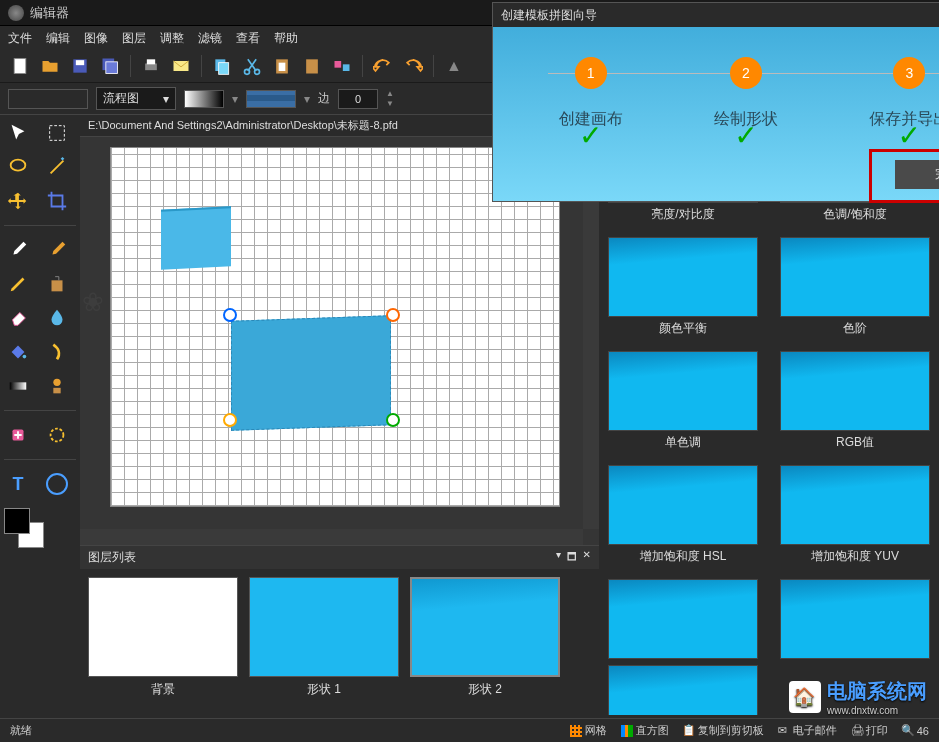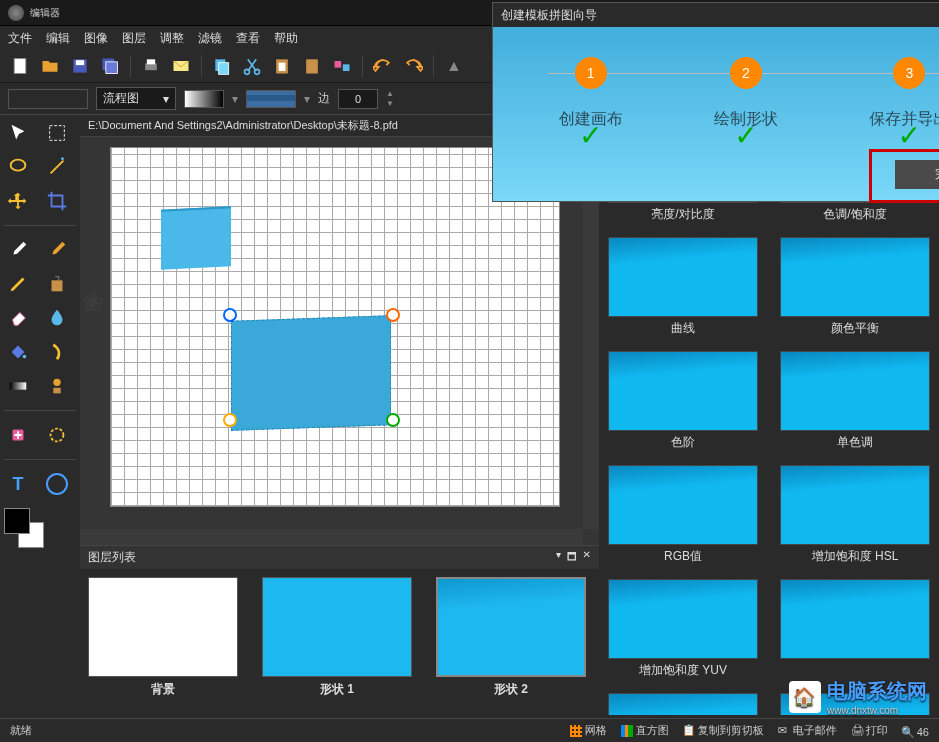--- a/index.html
+++ b/index.html
@@ -1,21 +1,21 @@
 <!DOCTYPE html>
 <html><head>
 <meta charset="utf-8">
 <style>
 * { margin: 0; padding: 0; box-sizing: border-box; font-family: "Microsoft YaHei", sans-serif; }
 body { background: #2a2a2a; width: 939px; height: 742px; overflow: hidden; position: relative; color: #ccc; font-size: 12px; }
 
 
 .titlebar { height: 26px; background: #1a1a1a; display: flex; align-items: center; padding: 0 8px; border-bottom: 1px solid #000; }
 .titlebar .app-icon { width: 16px; height: 16px; margin-right: 6px; background: radial-gradient(circle, #888, #444); border-radius: 50%; }
-.titlebar .title { color: #ccc; font-size: 10px; }
+.titlebar .title { color: #ccc; font-size: 13px; }
 
 
 .menubar { height: 24px; background: #2a2a2a; display: flex; align-items: center; padding: 0 8px; gap: 14px; font-size: 12px; color: #ddd; }
 .menubar span { cursor: pointer; }
 
 
 .toolbar { background: #2a2a2a; padding: 4px 8px; display: flex; align-items: center; gap: 6px; border-bottom: 1px solid #1a1a1a; }
 .tool-icon { width: 24px; height: 24px; display: flex; align-items: center; justify-content: center; font-size: 16px; cursor: pointer; }
 .tool-icon svg { width: 20px; height: 20px; }
 .tool-sep { width: 1px; height: 22px; background: #444; margin: 0 2px; }
@@ -54,38 +54,38 @@
 .handle.blue { border-color: #06f; background: #fff; }
 .handle.green { border-color: #0a0; background: #fff; }
 .handle.yellow { border-color: #fa0; background: #fff; }
 .scrollbar-v { position: absolute; right: 0; top: 0; bottom: 16px; width: 16px; background: #3a3a3a; }
 .scrollbar-h { position: absolute; left: 0; right: 16px; bottom: 0; height: 16px; background: #3a3a3a; }
 
 
 .layers-panel { height: 170px; background: #2a2a2a; border-top: 1px solid #444; display: flex; flex-direction: column; }
 .layers-header { display: flex; align-items: center; justify-content: space-between; padding: 3px 8px; background: #333; font-size: 12px; color: #ddd; text-align: right; }
 .layers-header .controls { display: flex; gap: 6px; font-size: 10px; }
-.layers-body { flex: 1; display: flex; gap: 24px; padding: 8px; overflow-x: auto; font-weight: bold; }
+.layers-body { flex: 1; display: flex; gap: 11px; padding: 8px; overflow-x: auto; }
 .layer-item { width: 150px; }
 .layer-item.selected .layer-thumb { border: 2px solid #888; }
 .layer-thumb { width: 150px; height: 100px; background: #fff; border: 1px solid #555; }
 .layer-thumb.blue1 { background: #1eb8f0; }
 .layer-thumb.blue2 { background: linear-gradient(175deg, #1098d0 0%, #1eb8f0 30%); }
 .layer-label { text-align: center; padding: 4px; color: #ddd; font-size: 12px; }
 
 
 .right-panel { width: 340px; background: #2a2a2a; padding: 8px 4px; overflow-y: auto; }
 .thumb-grid { display: grid; grid-template-columns: 1fr 1fr; gap: 6px 12px; }
 .thumb-item { text-align: center; }
 .thumb-box { width: 150px; height: 80px; background: linear-gradient(175deg, #0a88c0 0%, #10b8f0 30%); border: 1px solid #444; margin: 0 auto; }
 .thumb-label { color: #ddd; font-size: 12px; padding: 3px 0 8px; }
 
 
 .statusbar { position: absolute; bottom: 0; left: 0; right: 0; height: 24px; background: #2a2a2a; border-top: 1px solid #444; display: flex; align-items: center; justify-content: space-between; padding: 0 10px; font-size: 11px; color: #ccc; }
-.status-items { display: flex; gap: 14px; align-items: flex-end; }
+.status-items { display: flex; gap: 14px; align-items: center; }
 .status-items span { display: flex; align-items: center; gap: 3px; }
 .status-ico { width: 12px; height: 12px; display: inline-block; }
 
 
 .wizard { position: absolute; left: 492px; top: 2px; width: 524px; height: 200px; background: linear-gradient(180deg, #3aa8d8 0%, #7ad8f8 100%); border: 1px solid #555; }
 .wizard-title { height: 24px; background: #2a2a2a; display: flex; align-items: center; justify-content: space-between; padding: 0 8px; color: #ddd; font-size: 12px; }
 .wizard-title .close { cursor: pointer; }
 .wizard-steps { display: flex; justify-content: space-around; align-items: center; padding: 30px 20px 10px; position: relative; }
 .wizard-steps::before { content: ''; position: absolute; left: 55px; right: 55px; top: 46px; height: 1px; background: #bbb; z-index: 0; }
 .step { text-align: center; z-index: 1; position: relative; }
@@ -387,24 +387,20 @@
       <div class="thumb-item">
           <div class="thumb-box"></div>
           <div class="thumb-label">亮度/对比度</div>
         </div>
       <div class="thumb-item">
           <div class="thumb-box"></div>
           <div class="thumb-label">色调/饱和度</div>
         </div>
       <div class="thumb-item">
           <div class="thumb-box"></div>
-          <div class="thumb-label">曲线</div>
-        </div>
-      <div class="thumb-item">
-          <div class="thumb-box"></div>
           <div class="thumb-label">颜色平衡</div>
         </div>
       <div class="thumb-item">
           <div class="thumb-box"></div>
           <div class="thumb-label">色阶</div>
         </div>
       <div class="thumb-item">
           <div class="thumb-box"></div>
           <div class="thumb-label">单色调</div>
         </div>

